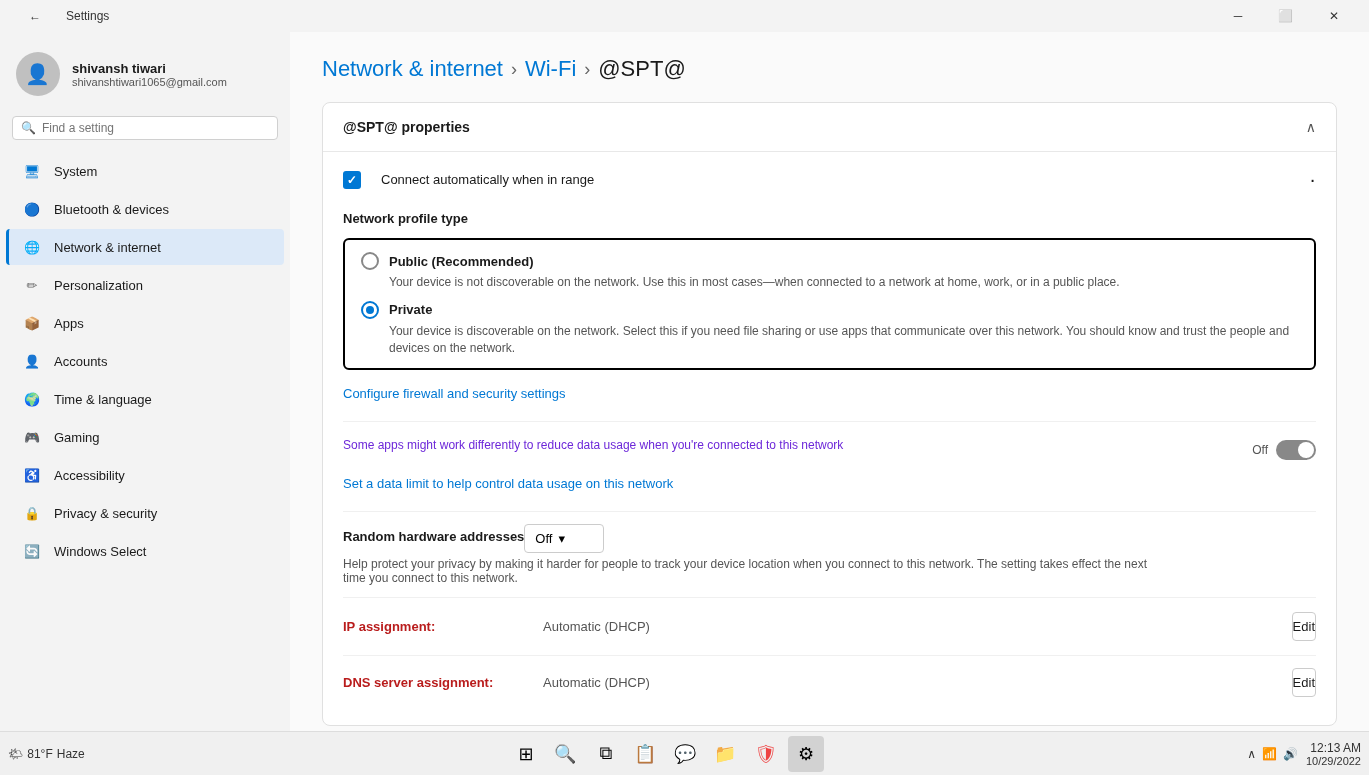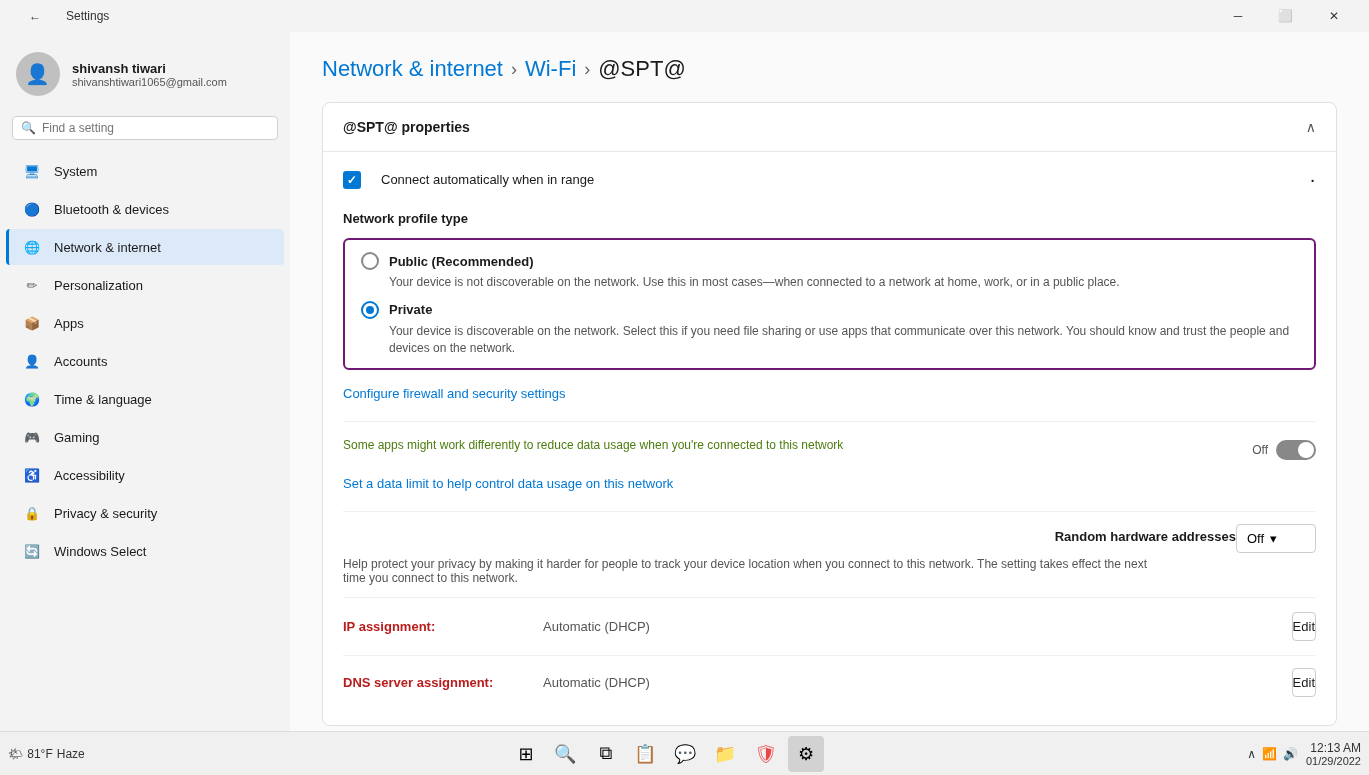--- a/index.html
+++ b/index.html
@@ -212,21 +212,21 @@
       font-size: 12px;
       font-weight: bold;
     }
     .connect-auto-label { font-size: 13px; color: #1a1a1a; }
     .connect-dot { font-size: 20px; color: #1a1a1a; margin-left: auto; }
 
     .section-title { font-size: 13px; font-weight: 600; color: #1a1a1a; margin-bottom: 12px; }
 
     
     .profile-type-box {
-      border: 2px solid #701a75;
+      border: 2px solid #000000;
       border-radius: 6px;
       padding: 12px 16px;
       margin-bottom: 16px;
       display: inline-block;
       min-width: 580px;
     }
 
     .radio-option { margin-bottom: 10px; }
     .radio-option:last-child { margin-bottom: 0; }
     .radio-row {
@@ -272,21 +272,21 @@
     
     .setting-row {
       display: flex;
       align-items: flex-start;
       justify-content: space-between;
       padding: 16px 0;
       border-top: 1px solid #f0f0f0;
     }
     .setting-row-info { flex: 1; }
     .setting-row-title { font-size: 13px; font-weight: 600; color: #1a1a1a; margin-bottom: 4px; }
-    .setting-row-desc { font-size: 12px; color: #4d7c0f; max-width: 820px; }
+    .setting-row-desc { font-size: 12px; color: #6d28d9; max-width: 820px; }
     .setting-row-control {
       display: flex;
       align-items: center;
       gap: 8px;
       flex-shrink: 0;
       padding-top: 2px;
     }
     .toggle-off-label { font-size: 12px; color: #555; }
 
     
@@ -391,21 +391,21 @@
     .time-display .time { font-size: 12px; font-weight: 500; }
     .time-display .date { font-size: 11px; }
 
     .random-hw-row {
       padding: 12px 0;
       border-top: 1px solid #f0f0f0;
     }
     .random-hw-title-row {
       display: flex;
       align-items: center;
-      justify-content: flex-end;
+      justify-content: flex-start;
     }
     .random-hw-desc { font-size: 12px; color: #555; max-width: 820px; margin-top: 4px; }
   </style>
 </head>
 <body>
 
 <div class="title-bar">
   <div class="title-bar-left">
     <button class="title-bar-btn">←</button>
     <span class="title-bar-title">Settings</span>
@@ -595,16 +595,16 @@
   </div>
 
   <div class="taskbar-right">
     <div class="sys-tray">
       <span>∧</span>
       <span>📶</span>
       <span>🔊</span>
     </div>
     <div class="time-display">
       <div class="time">12:13 AM</div>
-      <div class="date">01/29/2022</div>
+      <div class="date">10/29/2022</div>
     </div>
   </div>
 </div>
 
 </body></html>

